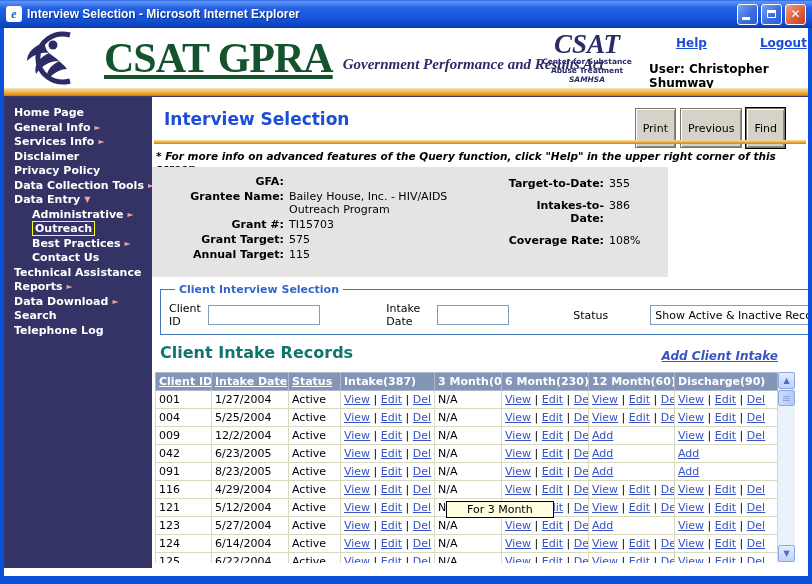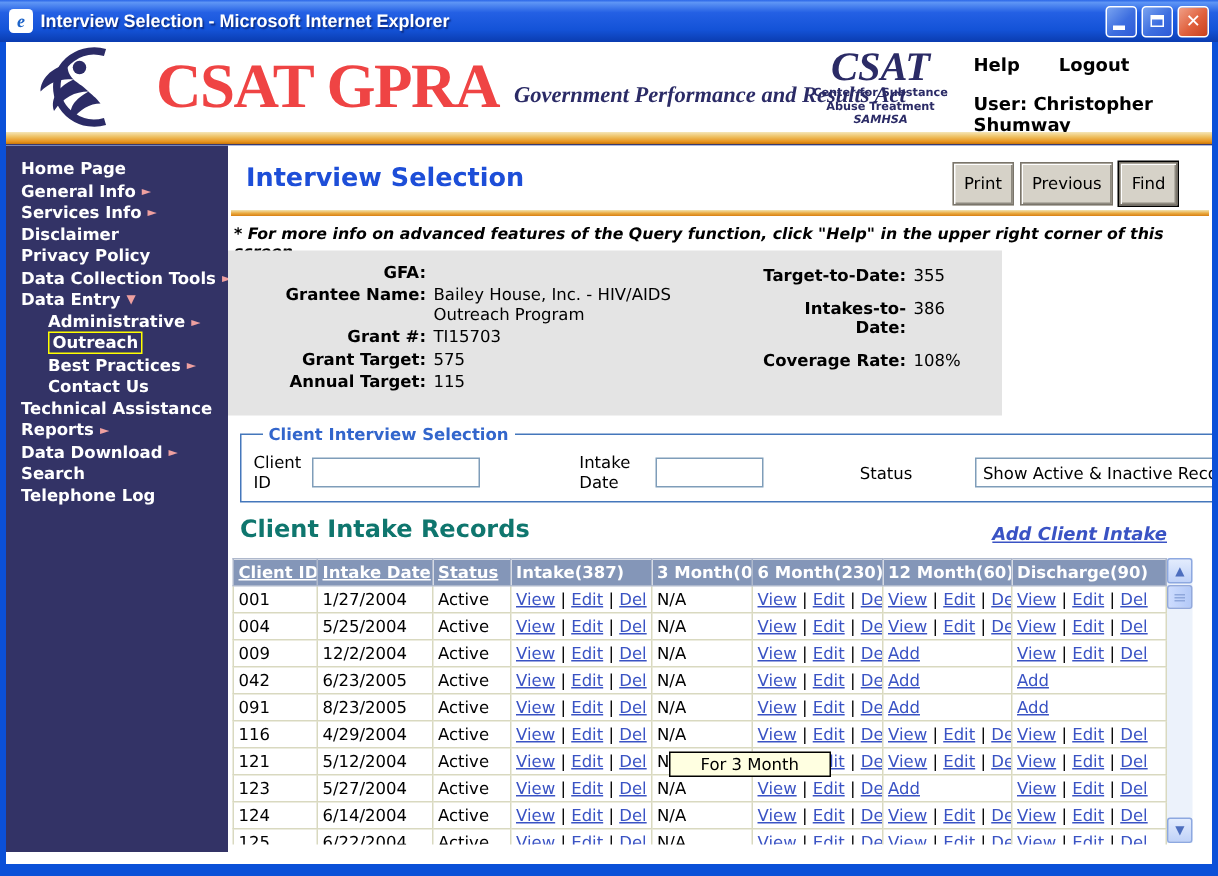--- a/index.html
+++ b/index.html
@@ -22,49 +22,49 @@
     background:linear-gradient(135deg,#7AA4F0 0%,#3D6EE0 55%,#2E5BD8 100%); }
   .win-btn.close { background:linear-gradient(135deg,#F0A088 0%,#E0603C 55%,#C8401E 100%);
     color:#fff; font:bold 12px "DejaVu Sans", sans-serif; }
   .glyph-min { position:absolute; bottom:4px; left:4px; width:8px; height:3px; background:#fff; }
   .glyph-max { width:9px; height:8px; border:1px solid #fff; border-top:3px solid #fff; }
 
   
   .banner { position:absolute; top:28px; left:4px; right:4px; height:60px; background:#fff; }
   .hhs-logo { position:absolute; left:8px; top:2px; }
   .brand { position:absolute; left:100px; top:6px; display:flex; align-items:flex-end; white-space:nowrap; }
-  .brand-main { font:bold 42px "Liberation Serif", serif; color:#ef4444; letter-spacing:-1px; line-height:48px; }
+  .brand-main { font:bold 42px "Liberation Serif", serif; color:#14532d; letter-spacing:-1px; line-height:48px;text-decoration:underline; }
   .brand-sub  { font:bold italic 15px "Liberation Serif", serif; color:#2B2B66; margin:0 0 9px 10px; }
   .csat-logo { position:absolute; left:538px; top:3px; width:90px; text-align:center; color:#2B2B66; }
   .csat-acro { font:bold italic 27px "Liberation Serif", serif; line-height:26px; }
   .csat-line { font:bold 7.5px "DejaVu Sans", sans-serif; line-height:9px; }
   .csat-samhsa { font:bold italic 7.5px "DejaVu Sans", sans-serif; }
   .help-logout { position:absolute; left:645px; top:8px; display:flex; gap:26px; }
-  .hl-link { font:bold 12px "DejaVu Sans", sans-serif; color:#000000; cursor:pointer; }
+  .hl-link { font:bold 12px "DejaVu Sans", sans-serif; color:#1d4ed8; text-decoration:underline; cursor:pointer;margin-left:27px; }
   .user-line { position:absolute; left:645px; top:34px; font:bold 12px "DejaVu Sans", sans-serif; color:#000; }
 
   .goldbar { position:absolute; top:88px; left:4px; right:4px; height:9px;
     background:linear-gradient(180deg,#F5E6B8 0%,#EEC061 40%,#E8941F 80%,#C87708 100%);
     border-bottom:1px solid #3A3A6E; }
 
   
   .body { position:absolute; top:97px; left:4px; right:4px; height:479px; background:#fff; overflow:hidden; }
 
   .sidebar { position:absolute; left:0; top:0; width:148px; height:471px; background:#333366; padding-top:9px; }
   .side-item { color:#fff; font:bold 11px "DejaVu Sans", sans-serif; line-height:14.5px;
     padding-left:10px; white-space:nowrap; cursor:pointer; }
   .side-item.indent { padding-left:28px; }
   .side-item .sel { border:1px solid #FFFF00; padding:0 2px; }
   .side-item .arrow { color:#EFA0A0; font-size:8px; margin-left:4px; vertical-align:1px; }
 
   .main { position:absolute; left:148px; top:0; width:656px; height:466px; overflow:hidden; background:#fff; }
 
   .page-title { position:absolute; left:12px; top:12px; font:bold 17px "DejaVu Sans", sans-serif; color:#1d4ed8; }
   .toolbar { position:absolute; right:23px; top:11px; display:flex; gap:4px; }
-  .tb-btn { height:29px; padding:0 7px; background:#D6D2C8; color:#000; font:11px "DejaVu Sans", sans-serif;
+  .tb-btn { height:40px; padding:0 7px; background:#D6D2C8; color:#000; font:11px "DejaVu Sans", sans-serif;
     border:1px solid #7A756B; box-shadow:inset 1px 1px 0 #fff, inset -1px -1px 0 #8E8A80; cursor:pointer; }
   .tb-btn.default { box-shadow:0 0 0 1px #000, inset 1px 1px 0 #fff, inset -1px -1px 0 #8E8A80; }
 
   .orange-rule { position:absolute; left:2px; right:2px; top:43px; height:4px;
     background:linear-gradient(180deg,#F2E3B0 0%,#E9A93F 55%,#D87F12 100%); }
 
   .note { position:absolute; left:4px; top:53px; font:bold italic 10.5px "DejaVu Sans", sans-serif; color:#000; }
 
   .info-panel { position:absolute; left:0; top:70px; width:516px; height:110px; background:#E4E4E4; }
   .info-col-left  { position:absolute; left:0; top:8px; width:340px; }

